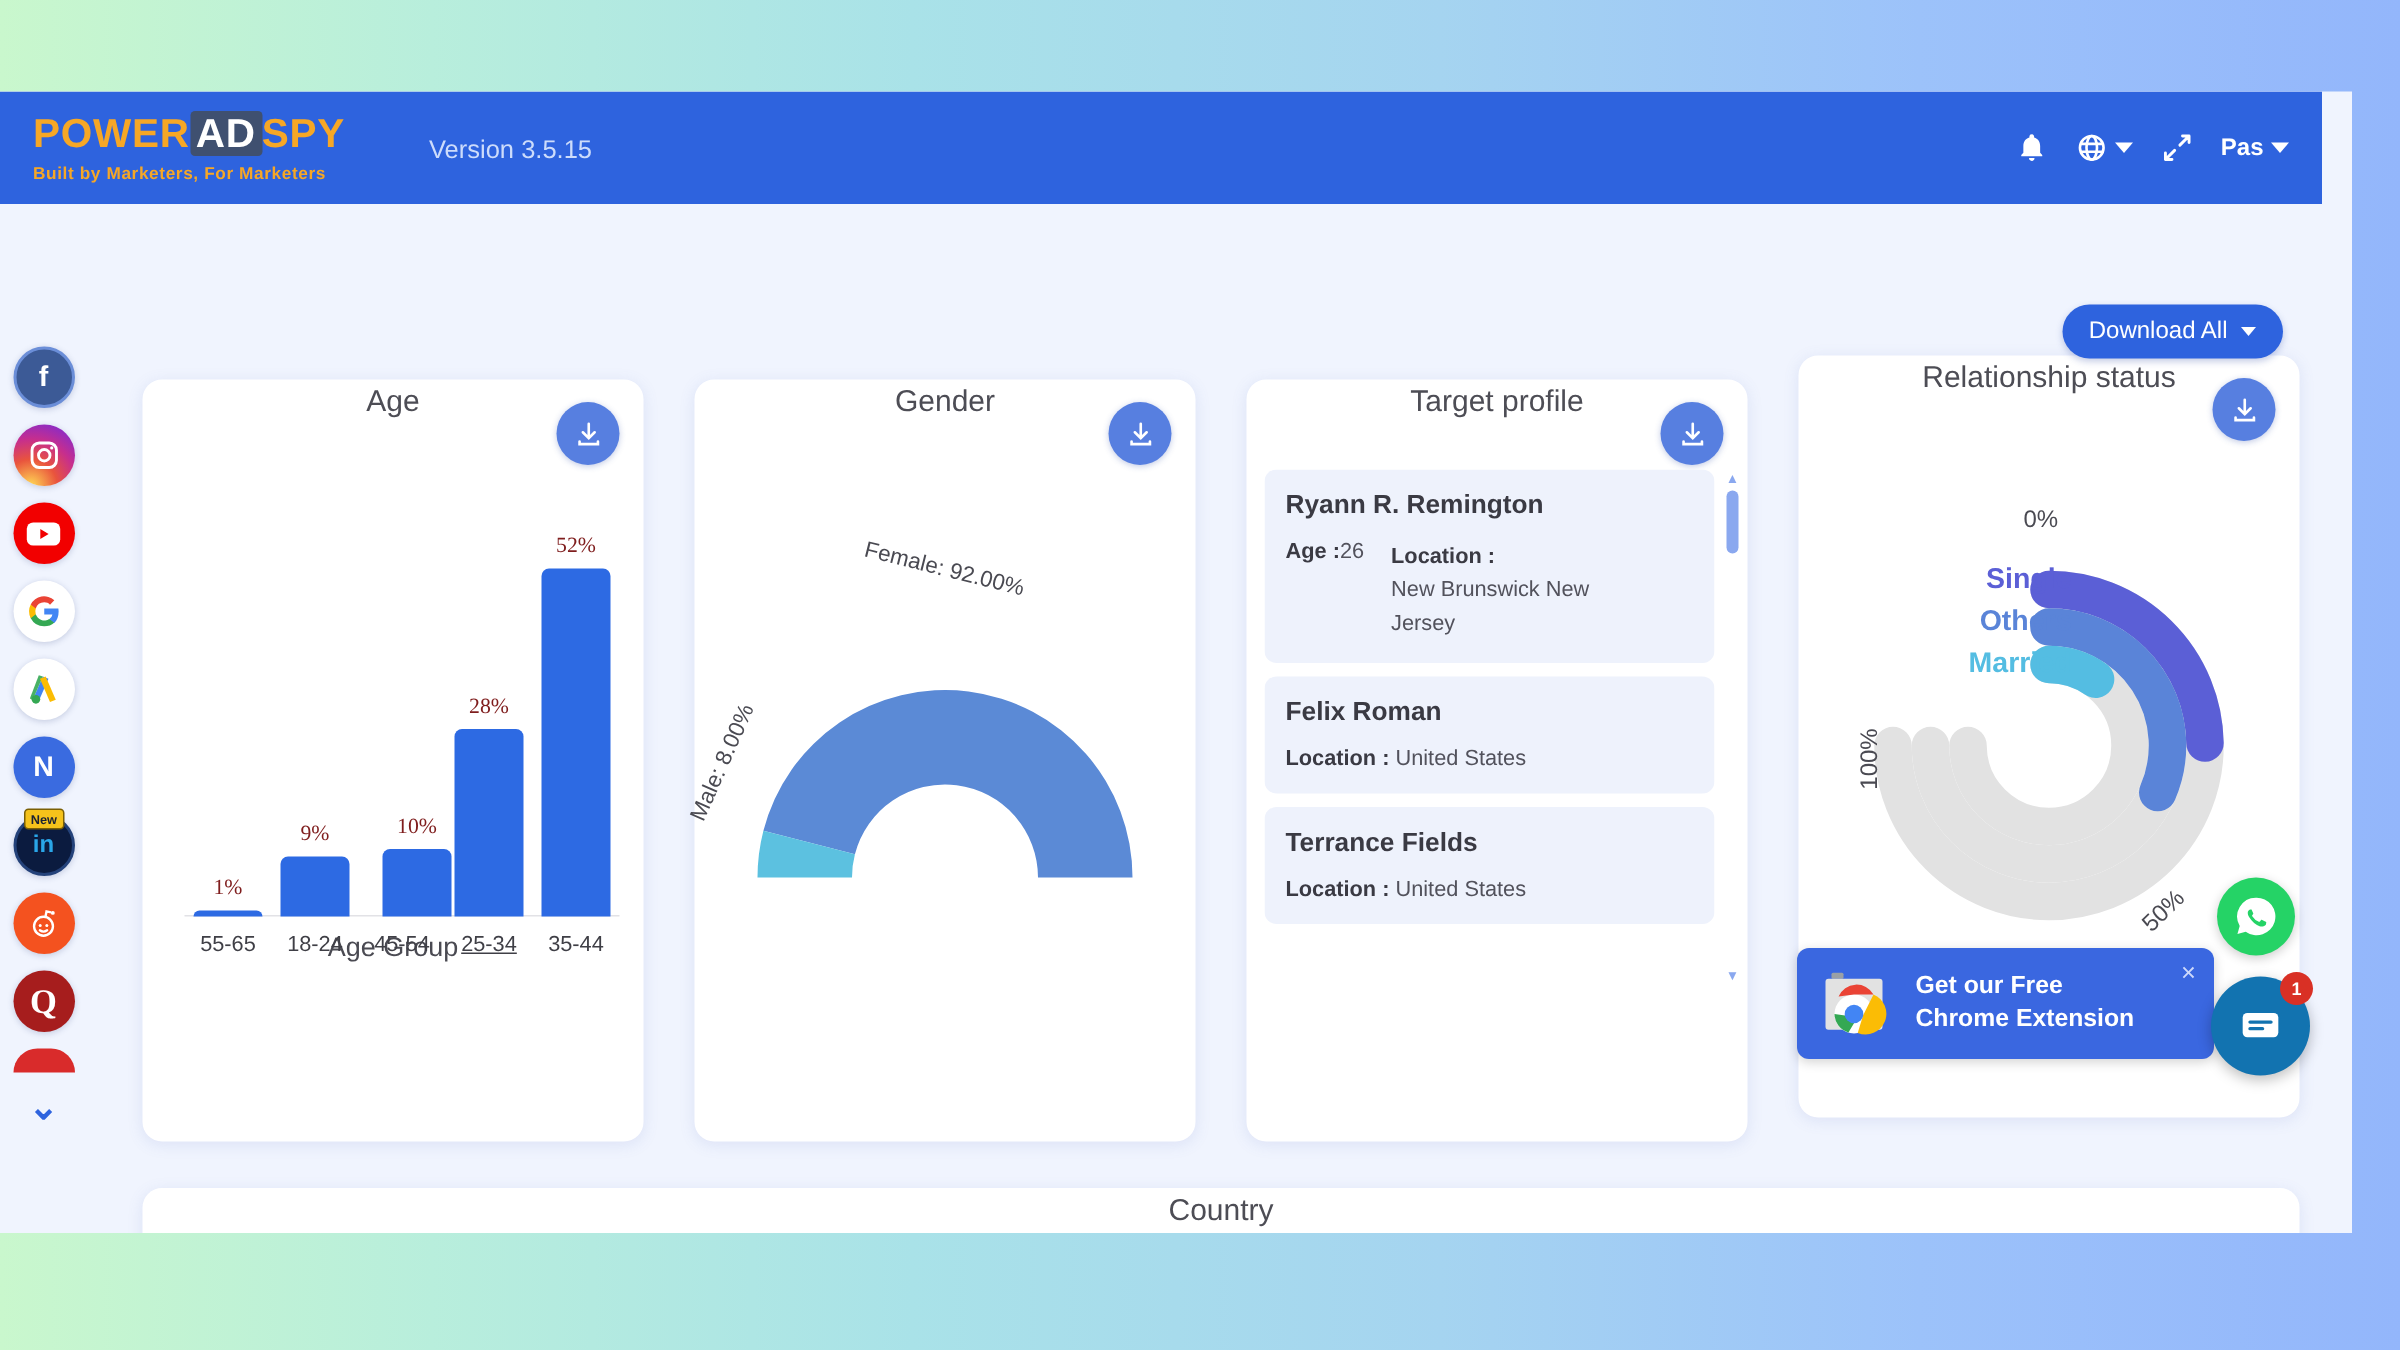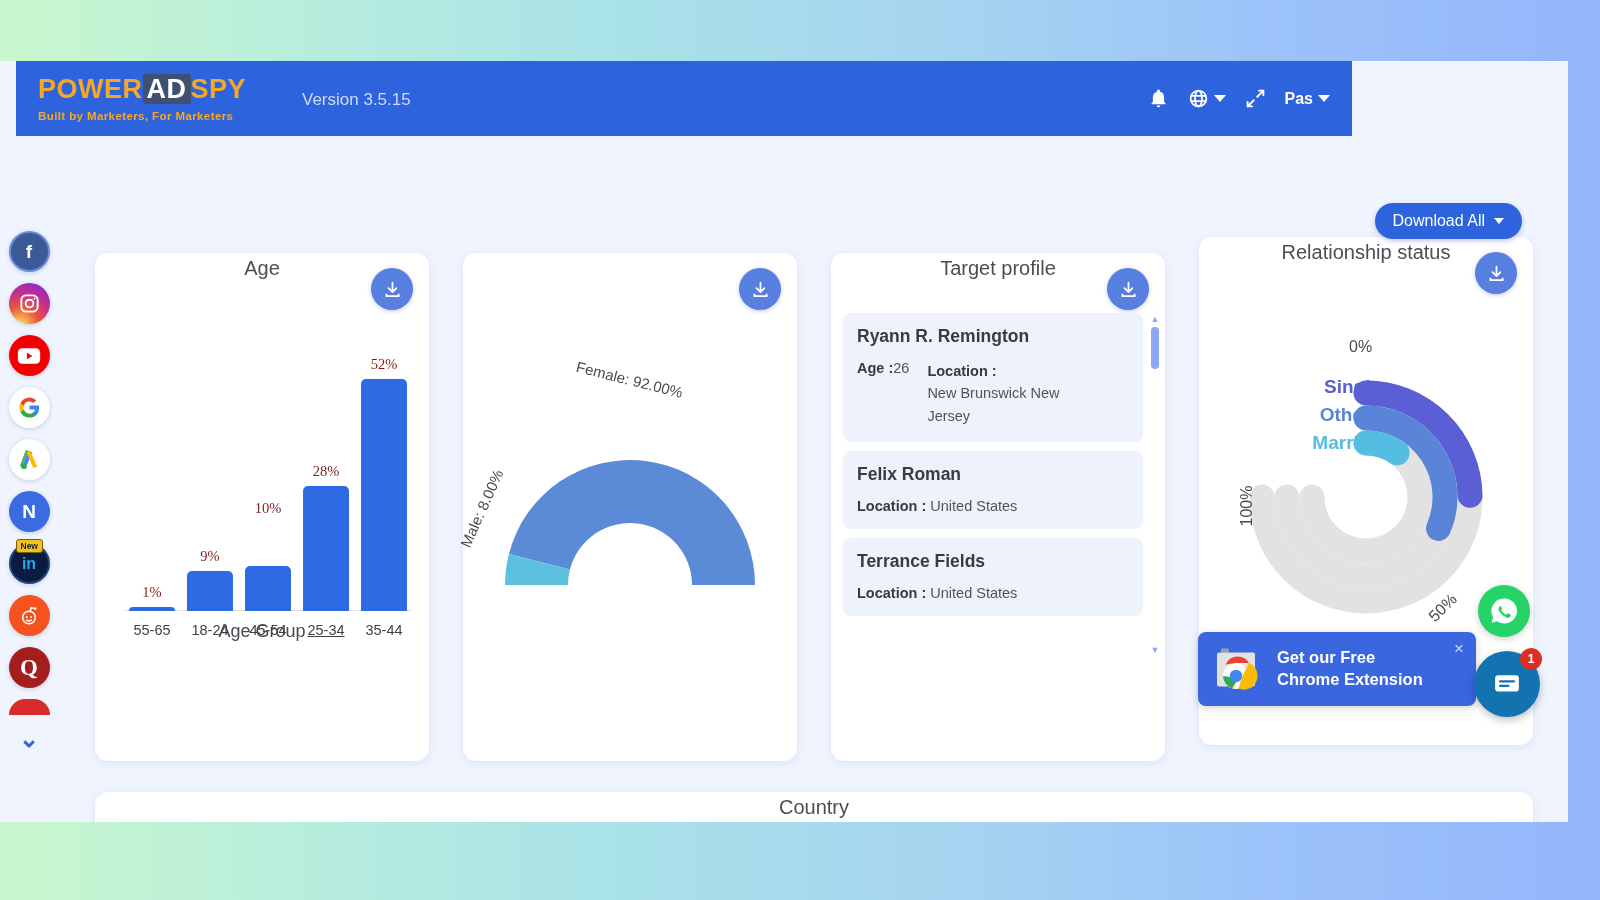--- a/index.html
+++ b/index.html
@@ -16,22 +16,22 @@
   #app {
     position: absolute;
     left: 0; top: 61px;
     width: 1568px; height: 761px;
     background: #f0f4fe;
     overflow: hidden;
   }
 
   
   #topbar {
-    position: absolute; left: 16px; top: 0;
-    width: 1336px; height: 75px;
+    position: absolute; left: 0; top: 0;
+    width: 1548px; height: 75px;
     background: #2e63de;
     display: flex; align-items: center;
   }
   .logo-wrap { margin-left: 22px; width: 250px; }
   .logo-main {
     font-size: 27px; font-weight: bold; letter-spacing: .5px;
     line-height: 1.05; white-space: nowrap;
   }
   .logo-power { color: #f6a726; }
   .logo-ad {
@@ -385,39 +385,40 @@
     <div class="bar-col" style="left: 18px;">
           <div class="bar-val">1%</div>
           <div class="bar-rect" style="height: 4.46154px; background: rgb(45, 106, 227);"></div>
         </div>
         <div class="bar-label" style="left: 10px;">55-65</div>
         <div class="bar-col" style="left: 76px;">
           <div class="bar-val">9%</div>
           <div class="bar-rect" style="height: 40.1538px; background: rgb(45, 106, 227);"></div>
         </div>
         <div class="bar-label" style="left: 68px;">18-24</div>
-        <div class="bar-col" style="left: 134px; gap: 43px;">
+        <div class="bar-col" style="left: 144px;">
           <div class="bar-val">10%</div>
           <div class="bar-rect" style="height: 44.6154px; background: rgb(45, 106, 227);"></div>
         </div>
         <div class="bar-label" style="left: 126px; text-align: center;">45-54</div>
         <div class="bar-col" style="left: 192px;">
           <div class="bar-val">28%</div>
           <div class="bar-rect" style="height: 124.923px; background: rgb(45, 106, 227);"></div>
         </div>
         <div class="bar-label" style="left: 184px; text-decoration: underline;">25-34</div>
         <div class="bar-col" style="left: 250px;">
           <div class="bar-val">52%</div>
           <div class="bar-rect" style="height: 232px; background: rgb(45, 106, 227);"></div>
         </div>
         <div class="bar-label" style="left: 242px;">35-44</div>
       </div>
   </div>
 
   <div class="card" id="card-gen">
+    <div class="card-title">Gender</div>
     <div class="dl-btn">
       <svg width="21" height="21" viewBox="0 0 24 24" fill="none" stroke="#fff" stroke-width="2" stroke-linecap="round">
         <path d="M12 4v10M7.5 10.5 12 15l4.5-4.5M5 17.5v2h14v-2"></path>
       </svg>
     </div>
     <div id="gauge-wrap">
       <svg width="334" height="330" viewBox="0 0 334 330">
 
         <path id="arc-female" fill="#5b8ad6" d="M45.92710485892111 220.91376410439312 A125 125 0 0 1 292 251.99999999999997 L229 251.99999999999997 A62 62 0 0 0 106.94784401002488 236.581226995779 Z"></path>
 

